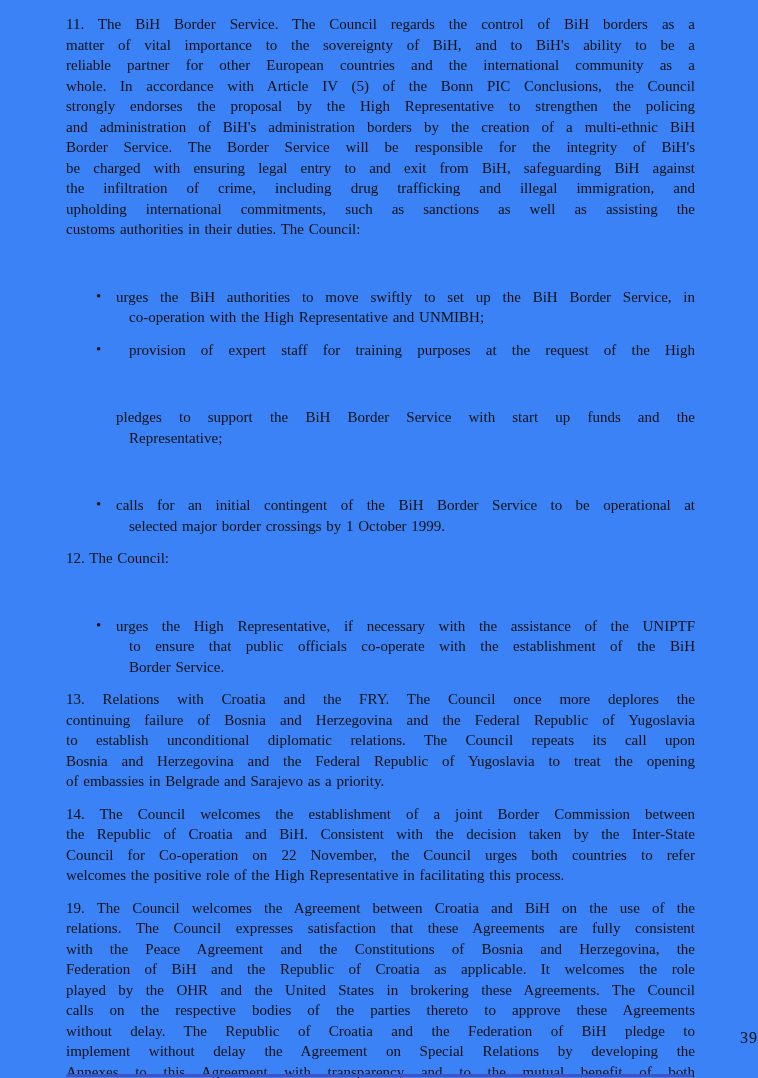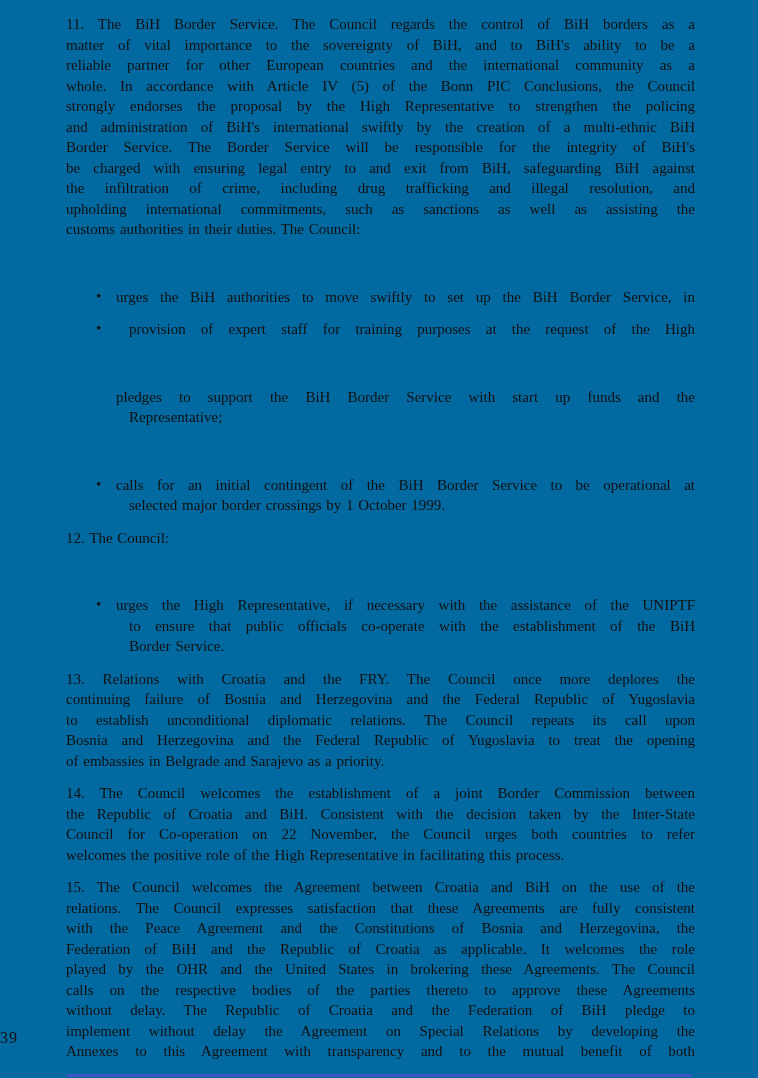--- a/index.html
+++ b/index.html
@@ -4,21 +4,21 @@
 <style>
   html, body {
     margin: 0;
     padding: 0;
     background: #ffffff;
   }
   .page {
     position: relative;
     width: 758px;
     height: 1078px;
-    background: #0369a1;
+    background: #3b82f6;
     overflow: hidden;
     font-family: "Liberation Serif", "DejaVu Serif", serif;
     color: #111111;
   }
   .body-text {
     position: absolute;
     left: 66px;
     top: 14px;
     width: 629px;
     font-size: 15px;
@@ -48,21 +48,21 @@
     position: absolute;
     left: 30px;
     top: -1px;
     font-size: 15px;
   }
   .page-number {
     position: absolute;
     top: 1029px;
     left: 0;
     width: 758px;
-    text-align: left;
+    text-align: right;
     font-size: 16px;
     letter-spacing: 1px;
   }
   .footer-rule {
     position: absolute;
     left: 66px;
     bottom: 1px;
     width: 626px;
     height: 3px;
     border-radius: 2px;
@@ -72,30 +72,31 @@
 <body>
 
 <div class="page" style="color: rgb(17, 17, 17);">
   <div class="body-text">
       <div class="block">
         <div class="line">11. The BiH Border Service. The Council regards the control of BiH borders as a</div>
         <div class="line">matter of vital importance to the sovereignty of BiH, and to BiH's ability to be a</div>
         <div class="line">reliable partner for other European countries and the international community as a</div>
         <div class="line">whole. In accordance with Article IV (5) of the Bonn PIC Conclusions, the Council</div>
         <div class="line">strongly endorses the proposal by the High Representative to strengthen the policing</div>
-        <div class="line">and administration of BiH's international swiftly by the creation of a multi-ethnic BiH</div>
+        <div class="line">and administration of BiH's administration borders by the creation of a multi-ethnic BiH</div>
         <div class="line">Border Service. The Border Service will be responsible for the integrity of BiH's</div>
         <div class="line">be charged with ensuring legal entry to and exit from BiH, safeguarding BiH against</div>
-        <div class="line">the infiltration of crime, including drug trafficking and illegal resolution, and</div>
+        <div class="line">the infiltration of crime, including drug trafficking and illegal immigration, and</div>
         <div class="line">upholding international commitments, such as sanctions as well as assisting the</div>
         <div class="line last">customs authorities in their duties. The Council:</div>
       </div>
       <div class="block bullet-block">
         <span class="bullet-dot">•</span>
         <div class="line first">urges the BiH authorities to move swiftly to set up the BiH Border Service, in</div>
+        <div class="line last">co-operation with the High Representative and UNMIBH;</div>
       </div>
       <div class="block bullet-block">
         <span class="bullet-dot">•</span>
         <div class="line">provision of expert staff for training purposes at the request of the High</div>
         <div class="line first">pledges to support the BiH Border Service with start up funds and the</div>
         <div class="line last">Representative;</div>
       </div>
       <div class="block bullet-block">
         <span class="bullet-dot">•</span>
         <div class="line first">calls for an initial contingent of the BiH Border Service to be operational at</div>
@@ -117,21 +118,21 @@
         <div class="line">Bosnia and Herzegovina and the Federal Republic of Yugoslavia to treat the opening</div>
         <div class="line last">of embassies in Belgrade and Sarajevo as a priority.</div>
       </div>
       <div class="block">
         <div class="line">14. The Council welcomes the establishment of a joint Border Commission between</div>
         <div class="line">the Republic of Croatia and BiH. Consistent with the decision taken by the Inter-State</div>
         <div class="line">Council for Co-operation on 22 November, the Council urges both countries to refer</div>
         <div class="line last">welcomes the positive role of the High Representative in facilitating this process.</div>
       </div>
       <div class="block">
-        <div class="line">15. The Council welcomes the Agreement between Croatia and BiH on the use of the</div>
+        <div class="line">19. The Council welcomes the Agreement between Croatia and BiH on the use of the</div>
         <div class="line">relations. The Council expresses satisfaction that these Agreements are fully consistent</div>
         <div class="line">with the Peace Agreement and the Constitutions of Bosnia and Herzegovina, the</div>
         <div class="line">Federation of BiH and the Republic of Croatia as applicable. It welcomes the role</div>
         <div class="line">played by the OHR and the United States in brokering these Agreements. The Council</div>
         <div class="line">calls on the respective bodies of the parties thereto to approve these Agreements</div>
         <div class="line">without delay. The Republic of Croatia and the Federation of BiH pledge to</div>
         <div class="line">implement without delay the Agreement on Special Relations by developing the</div>
         <div class="line">Annexes to this Agreement with transparency and to the mutual benefit of both</div>
       </div>
     </div>

